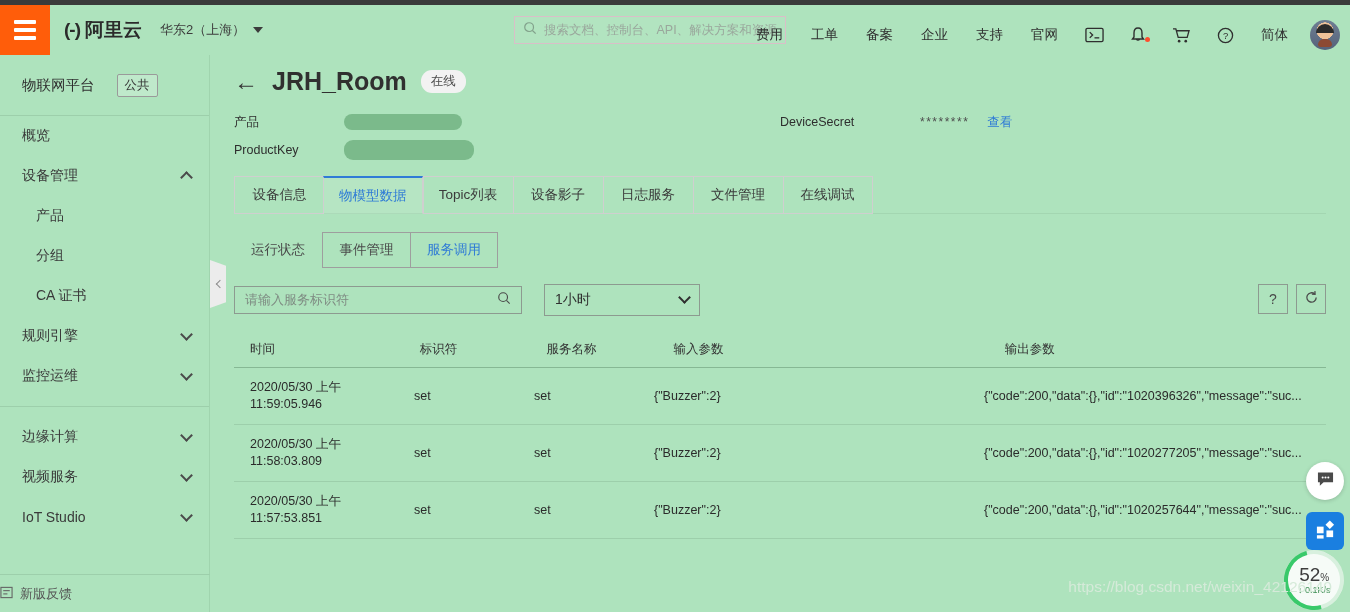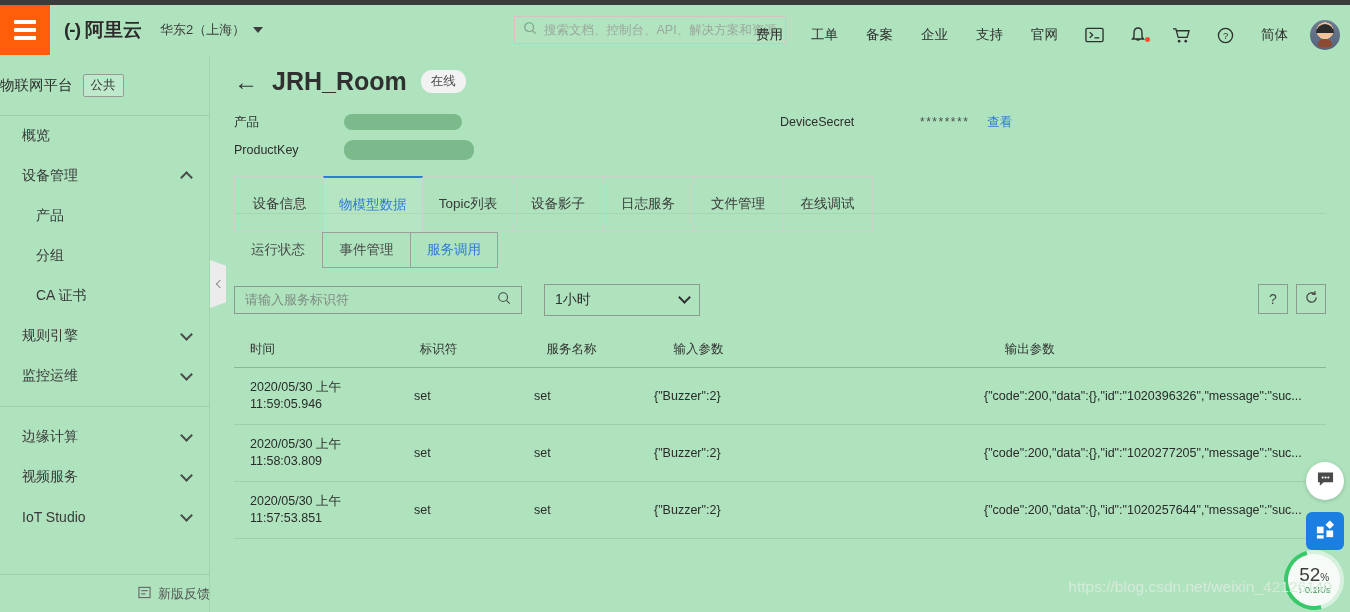--- a/index.html
+++ b/index.html
@@ -81,22 +81,22 @@
     content: ""; position: absolute; bottom: 3px; left: 8px; width: 14px; height: 8px;
     background: #8c4a33; border-radius: 7px 7px 3px 3px;
   }
 
   
   .sidebar {
     position: absolute; top: 55px; left: 0; width: 210px; height: 557px;
     background: #aee3bd; border-right: 1px solid #a0d4ae;
   }
   .sb-title {
-    height: 60px; display: flex; align-items: center; gap: 10px;
-    font-size: 14.5px; color: #2f2f2f;
+    height: 60px; display: flex; align-items: center; gap: 22px;
+    padding-left: 22px; font-size: 14.5px; color: #2f2f2f;
   }
   .sb-tag {
     font-size: 12.5px; border: 1px solid #9a9a9a; border-radius: 2px;
     padding: 2px 7px; color: #333; background: rgba(255,255,255,0.22);
   }
   .sb-sep { height: 1px; background: #9dcfab; margin: 0; }
   .sb-item {
     height: 40px; display: flex; align-items: center; justify-content: space-between;
     padding: 0 18px 0 22px; font-size: 14px; color: #3a3a3a; cursor: pointer;
   }
@@ -104,21 +104,21 @@
   .sb-item.active { background: #dadada; font-weight: bold; color: #1f1f1f; }
   .chev {
     width: 9px; height: 9px; border-right: 2px solid #4a4a4a; border-bottom: 2px solid #4a4a4a;
     transform: rotate(45deg); margin-top: -4px;
   }
   .chev.up { transform: rotate(-135deg); margin-top: 3px; }
   .sb-spacer { height: 10px; }
   .sb-footer {
     position: absolute; bottom: 0; left: 0; width: 210px; height: 38px;
     border-top: 1px solid #9dcfab;
-    display: flex; align-items: center; justify-content: flex-end; gap: 7px;
+    display: flex; align-items: center; justify-content: flex-start; gap: 7px;
     font-size: 13px; color: #555; cursor: pointer;
   }
   .collapse-handle {
     position: absolute; left: 210px; top: 260px; width: 16px; height: 48px;
     background: #ececec; cursor: pointer;
     clip-path: polygon(0 0, 100% 12%, 100% 88%, 0 100%);
     display: flex; align-items: center; justify-content: center;
     z-index: 9;
   }
   .collapse-handle i {
@@ -157,21 +157,21 @@
   }
   .ds-label { width: 140px; color: #2e2e2e; }
   .ds-mask { color: #4d4d4d; letter-spacing: 1.5px; font-size: 12px; }
   .ds-link { color: #2f7bd6; margin-left: 18px; cursor: pointer; }
 
   
   .tabs {
     display: flex; margin-top: 10px; border-bottom: 1px solid #a3d6b1; height: 38px;
   }
   .tab {
-    min-width: 90px; padding: 0 15px; height: 56px;
+    min-width: 90px; padding: 0 15px; height: 38px;
     display: flex; align-items: center; justify-content: center;
     font-size: 13.5px; color: #3a3a3a; cursor: pointer;
     border: 1px solid #cfcfcf; border-right: none; background: transparent;
   }
   .tab:last-child { border-right: 1px solid #cfcfcf; }
   .tab.active {
     color: #2f7bd6; background: rgba(255,255,255,0.10);
     border-top: 2px solid #2f7bd6; border-left: 1px solid #cfcfcf;
     border-right: 1px solid #cfcfcf; border-bottom: 1px solid transparent;
     margin-left: -1px;

